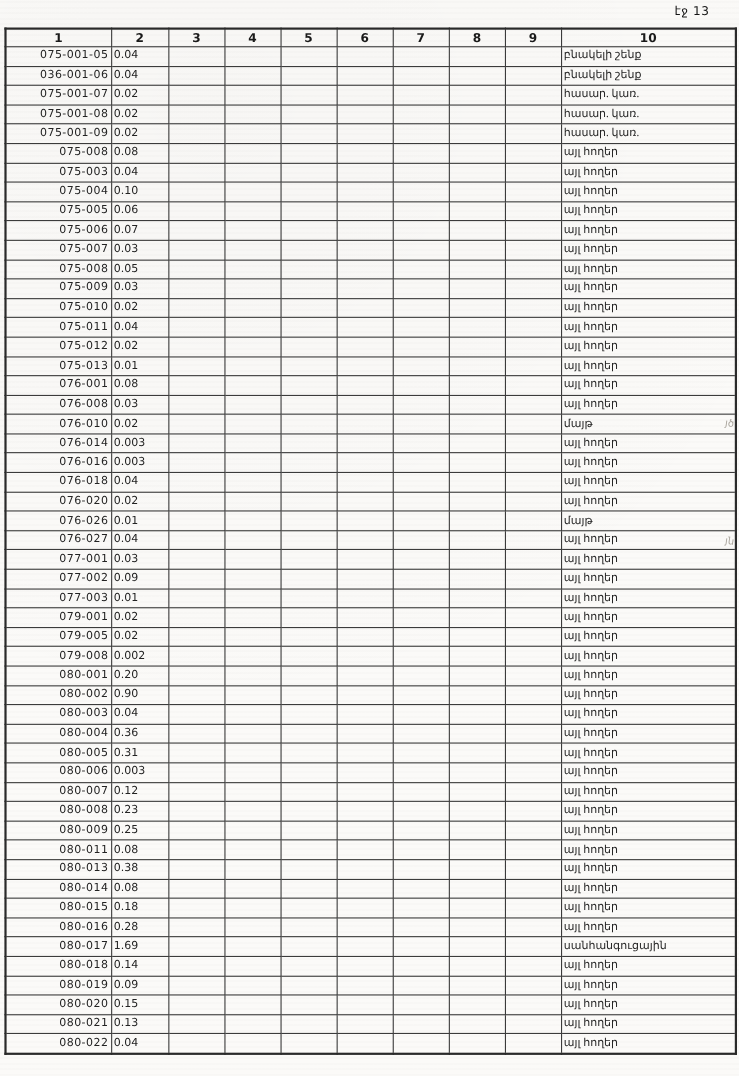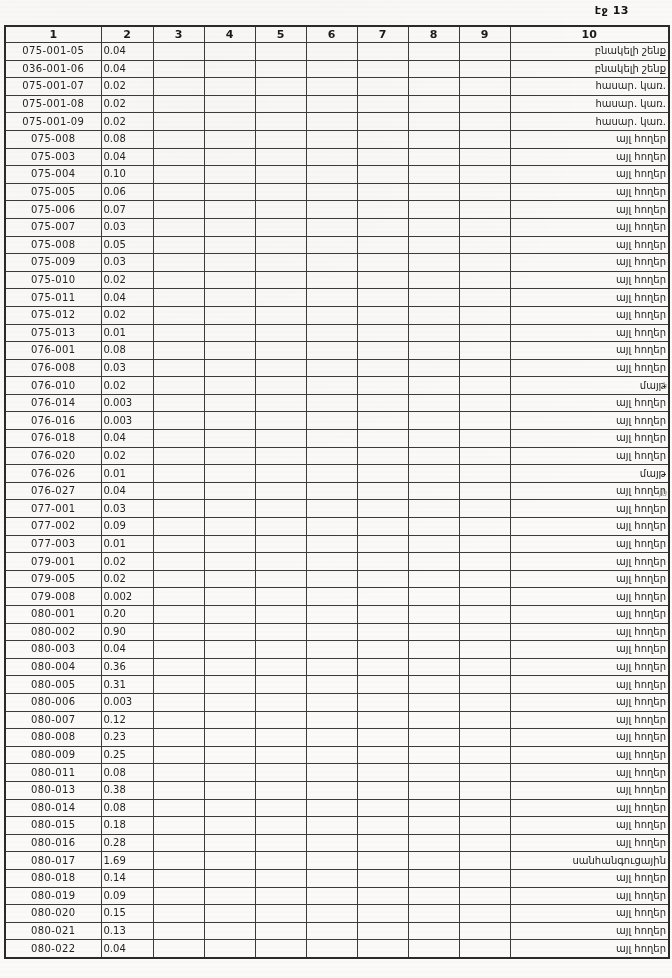--- a/index.html
+++ b/index.html
@@ -10,46 +10,46 @@
     color:#1c1c1c;
   }
   
   body::before{
     content:"";position:absolute;inset:0;pointer-events:none;
     background:
       repeating-linear-gradient(0deg, rgba(0,0,0,0.012) 0 2px, rgba(255,255,255,0) 2px 5px),
       radial-gradient(circle at 30% 10%, rgba(0,0,0,0.015), rgba(0,0,0,0) 60%);
   }
   .page-label{
-    position:absolute;top:4px;right:43px;
-    font-size:11px;font-weight:bold;color:#141414;letter-spacing:0.5px;text-align:right;
+    position:absolute;top:4px;right:27px;
+    font-size:11px;font-weight:normal;color:#141414;letter-spacing:0.5px;text-align:right;
   }
   table.scan{
     position:absolute;left:4px;top:25px;width:664px;
     border-collapse:collapse;table-layout:fixed;
     border:2px solid #2a2a2a;
   }
   th,td{
     border:1px solid #3b3b3b;
     padding:0 2px;
     font-size:10px;
     line-height:1;
     overflow:hidden;white-space:nowrap;
     height:16.6px;
     color:#232323;
   }
   th{
     height:15px;
     font-size:11px;font-weight:600;text-align:center;
     color:#1a1a1a;
   }
-  td.c0{text-align:center;padding-left:2px;letter-spacing:0.4px;}
+  td.c0{text-align:right;padding-left:2px;letter-spacing:0.4px;}
   td.c1{}
   td.c2,td.c3,td.c4,td.c5,td.c6,td.c7,td.c8{background:transparent;}
-  td.c9{text-align:right;padding-left:21px;}
+  td.c9{text-align:left;padding-left:2px;font-family:Liberation Serif, serif;}
   .artifact{
     position:absolute;right:1px;width:12px;
     color:#a9a49c;font-size:9px;line-height:1;
     transform:rotate(8deg);
     user-select:none;
   }
 </style>
 </head>
 <body>
 

